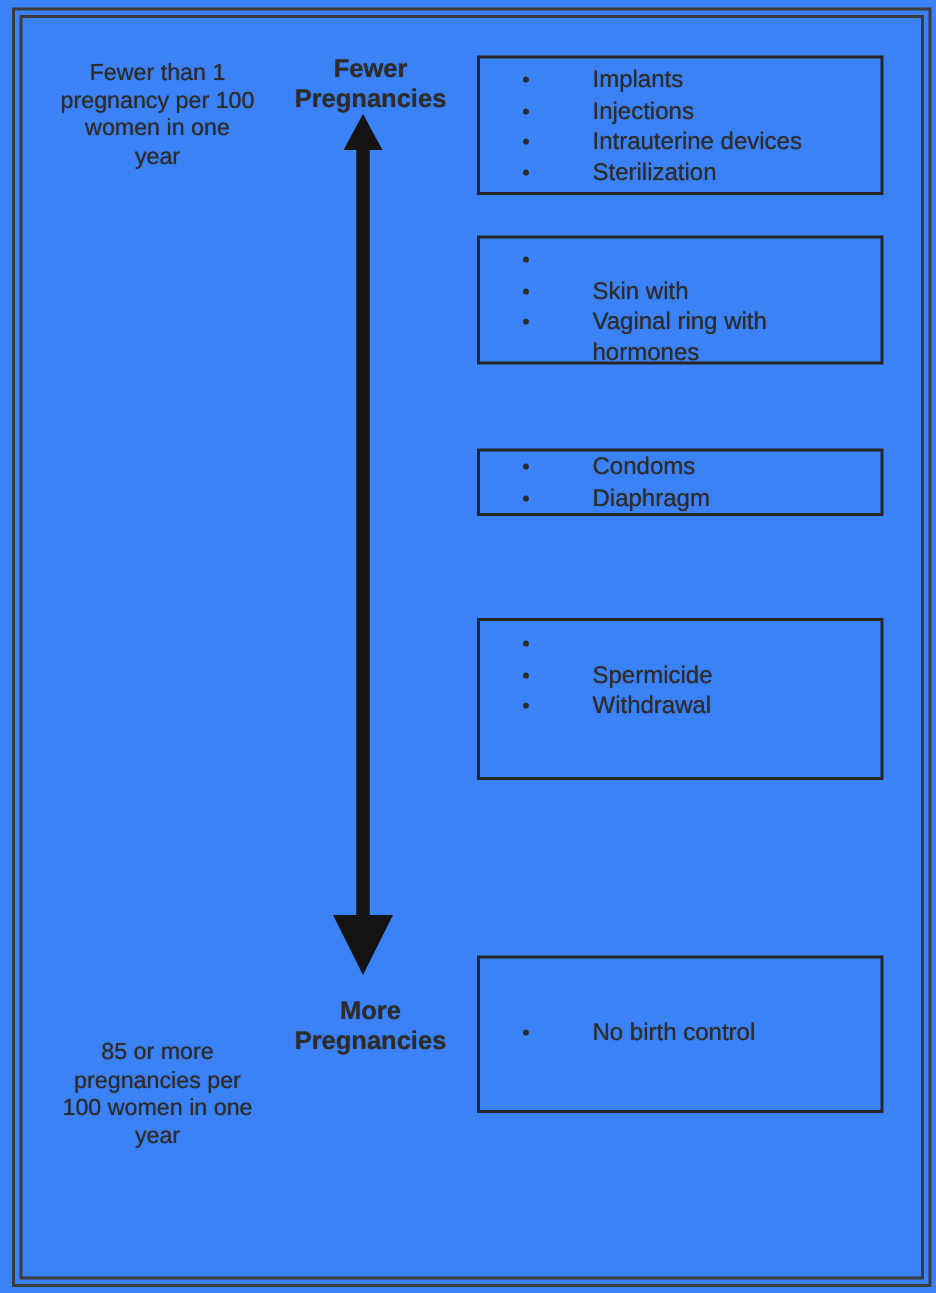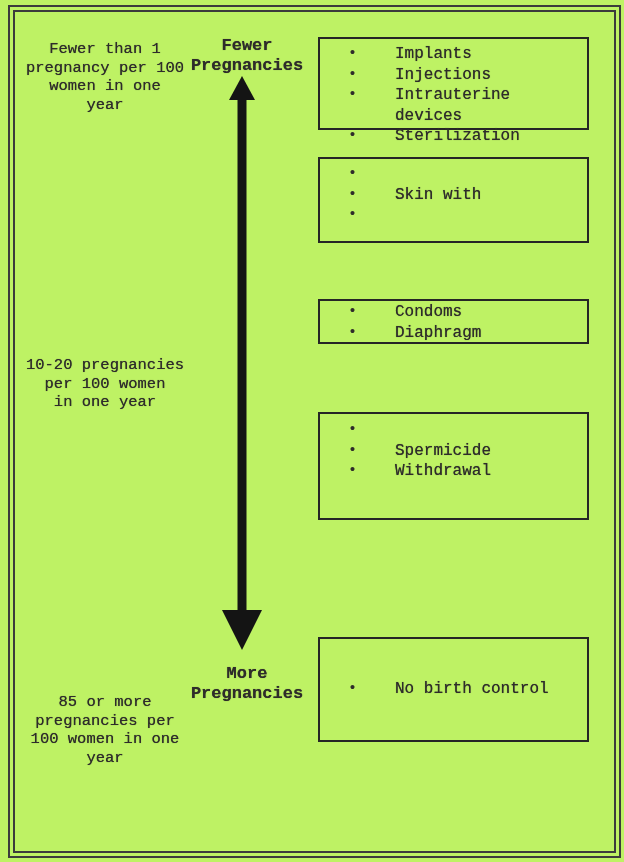--- a/index.html
+++ b/index.html
@@ -3,22 +3,22 @@
 <meta charset="utf-8">
 <style>
   html, body {
     margin: 0;
     padding: 0;
   }
   .page {
     position: relative;
     width: 624px;
     height: 862px;
-    background: #bef264;
-    font-family: Liberation Mono, monospace;
+    background: #3b82f6;
+    font-family: Liberation Sans, sans-serif;
     color: #2e2c2a;
     overflow: hidden;
   }
   .frame {
     position: absolute;
     left: 8px;
     top: 5px;
     right: 3px;
     bottom: 4px;
     border: 7px double #3c3c3c;
@@ -94,23 +94,20 @@
 </head>
 <body>
 
 <div class="page">
   <div class="frame"></div>
 
   <div class="rate-label rate-top txt">Fewer than 1
 pregnancy per 100
 women in one
 year</div>
-  <div class="rate-label rate-middle txt">10-20 pregnancies
-per 100 women
-in one year</div>
   <div class="rate-label rate-bottom txt">85 or more
 pregnancies per
 100 women in one
 year</div>
 
   <div class="axis-heading axis-top txt">Fewer
 Pregnancies</div>
   <div class="axis-heading axis-bottom txt">More
 Pregnancies</div>
 
@@ -145,20 +142,22 @@
     <ul>
       <li>
         <span class="bullet">•</span>
       </li>
       <li>
         <span class="bullet">•</span>
         <span class="item-text txt">Skin with</span>
       </li>
       <li>
         <span class="bullet">•</span>
+        <span class="item-text txt">Vaginal ring with
+hormones</span>
       </li>
     </ul>
   </div>
 
   <div class="method-box box-3">
     <ul>
       <li>
         <span class="bullet">•</span>
         <span class="item-text txt">Condoms</span>
       </li>

